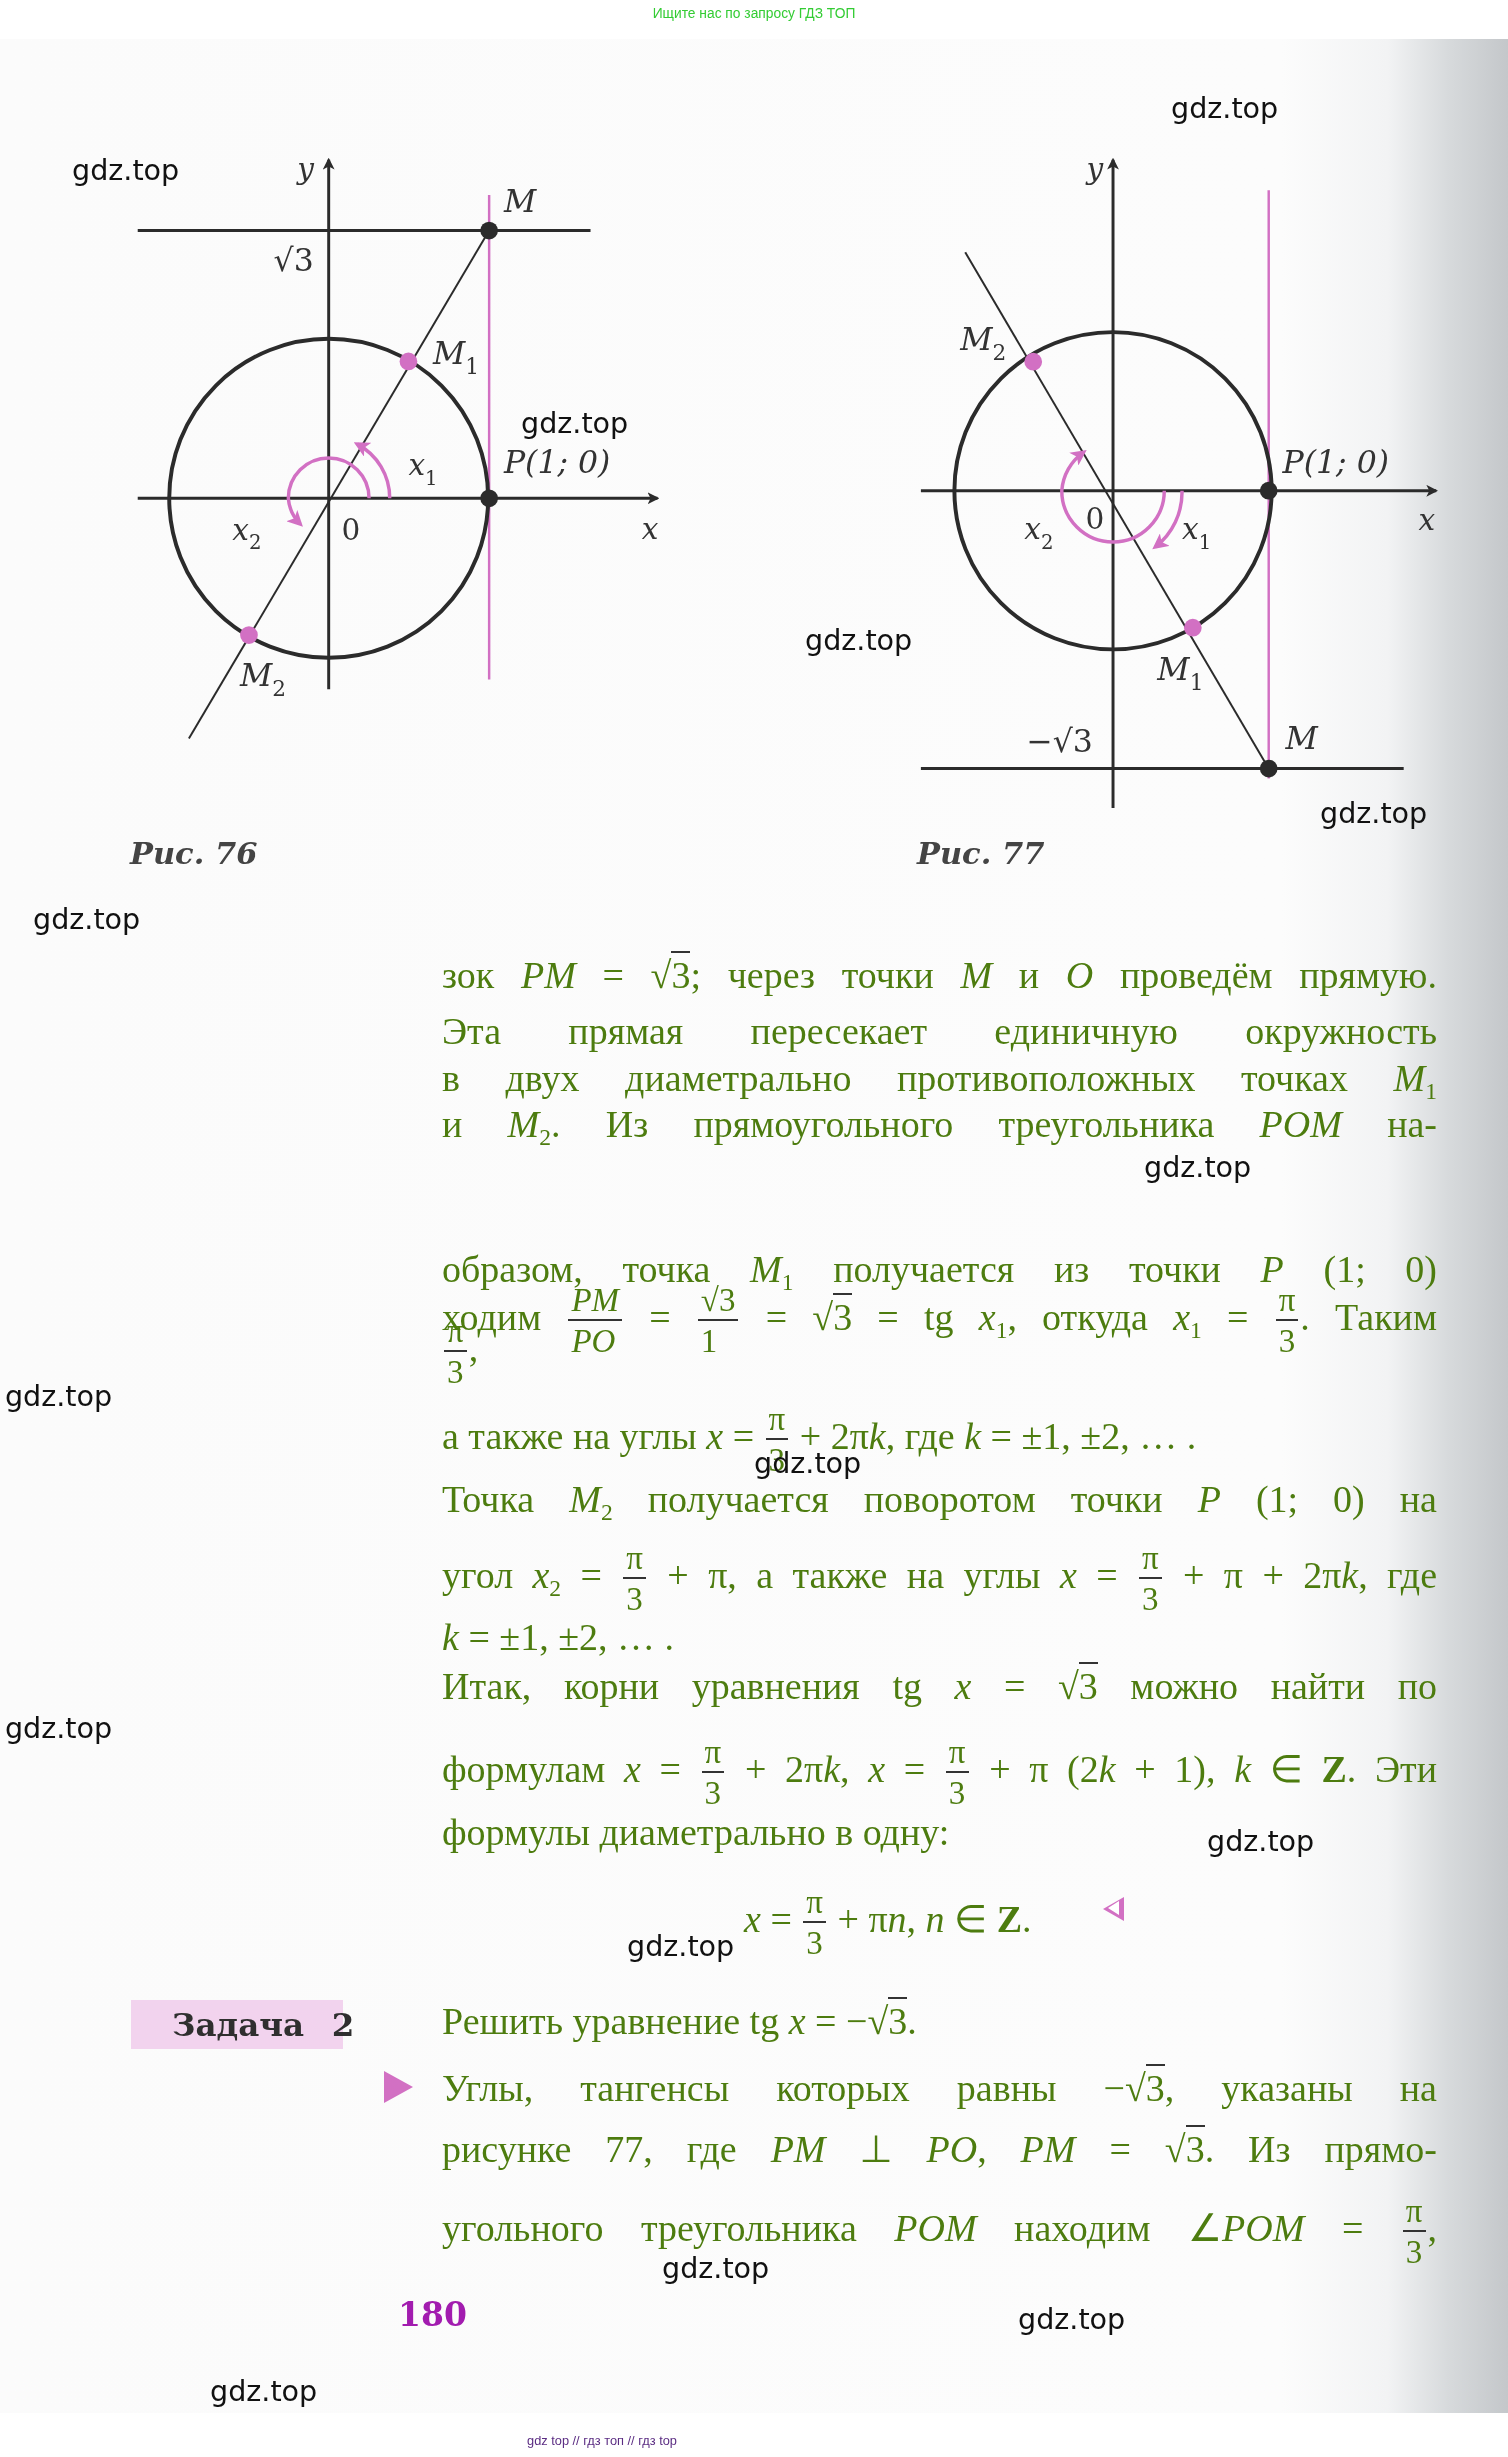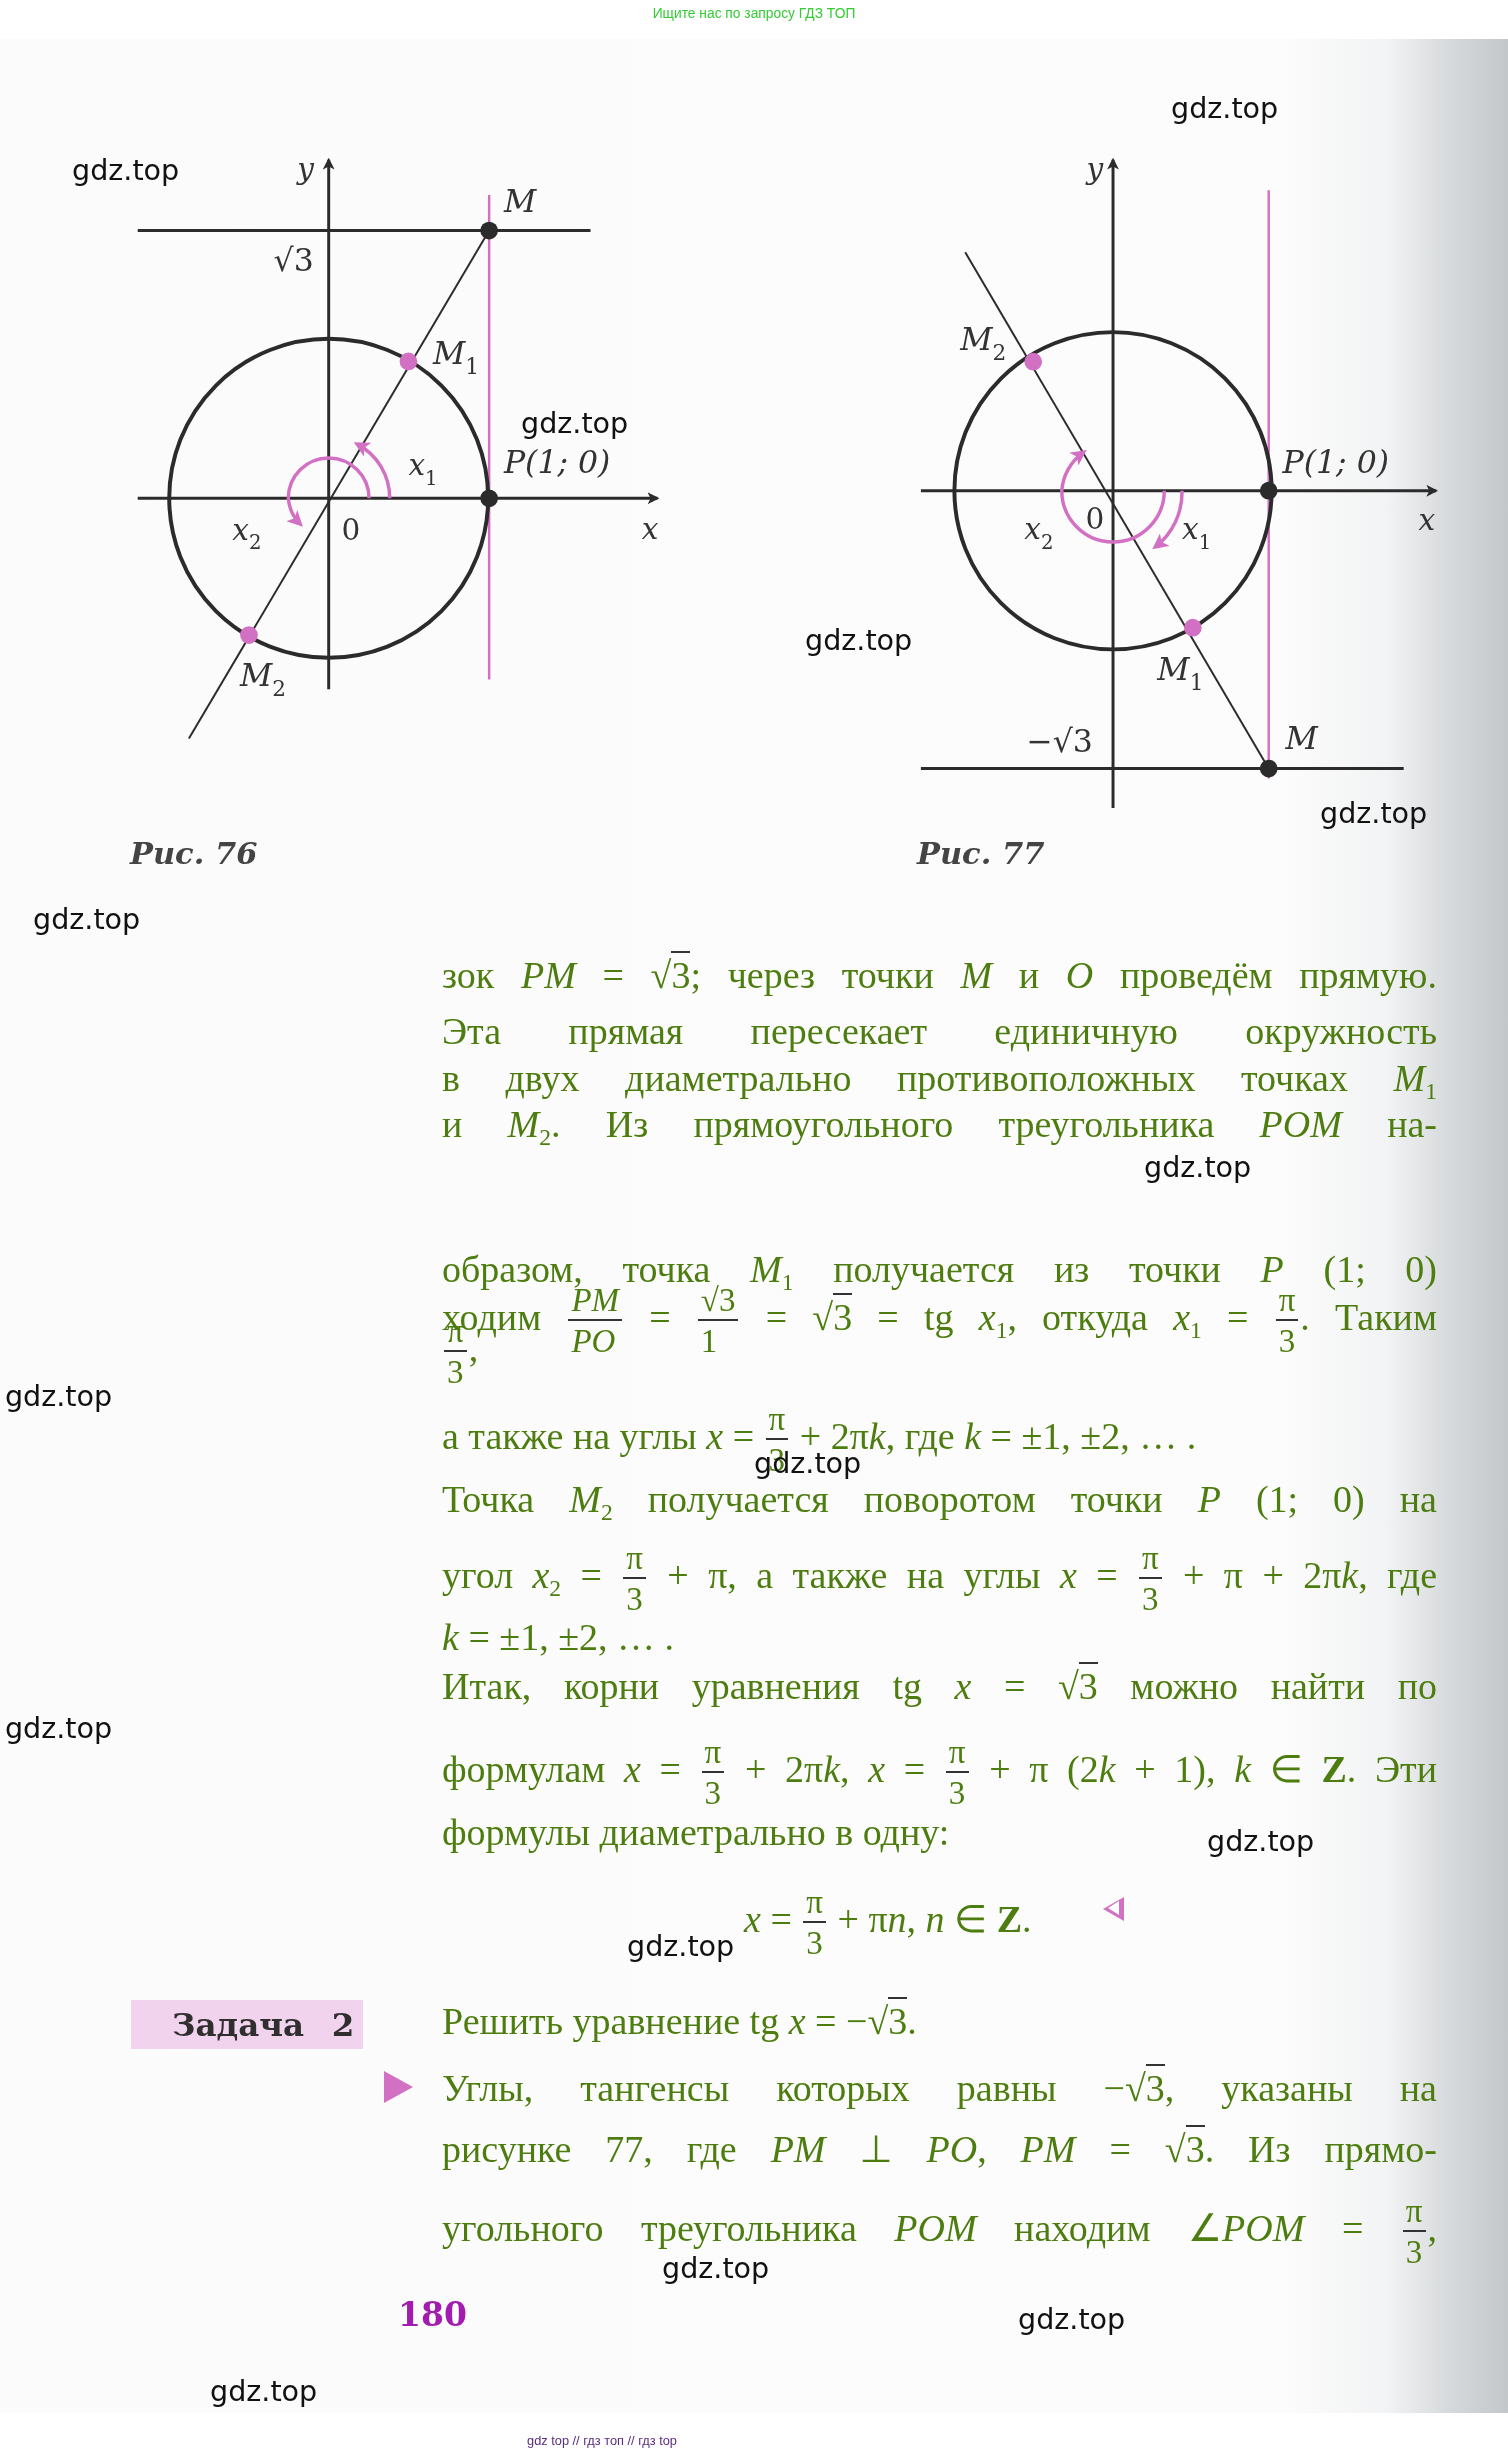--- a/index.html
+++ b/index.html
@@ -39,21 +39,21 @@
   .it { font-style:italic; }
   .b { font-weight:bold; }
   sub { font-size:23.6px; vertical-align:-7.9px; }
   .frac { display:inline-block; vertical-align:middle; text-align:center; line-height:1; margin:0 2px; }
   .frac > span { display:block; font-size:33px; padding:0 3px; }
   .frac > span.num { border-bottom:2px solid #333; padding-bottom:2px; }
   .frac > span.den { padding-top:3.9px; }
   .sqrt { white-space:nowrap; }
   .sqrt .rad { border-top:2px solid #333; padding-top:1px; }
   .task-label {
-    position:absolute; left:131px; top:2000px; width:232px; height:49px;
+    position:absolute; left:131px; top:2000px; width:212px; height:49px;
     background:#f2d3ee; font-family:"DejaVu Serif", serif; font-weight:bold; font-size:32.5px;
     color:#2f2f2f; line-height:49px; padding-left:41px; box-sizing:border-box;
   }
   .task-label .num { margin-left:27.6px; }
   .marker {
     position:absolute; width:0; height:0;
     border-top:16.7px solid transparent; border-bottom:16.7px solid transparent;
     border-left:29.6px solid #d270c3;
   }
   .end-marker {

